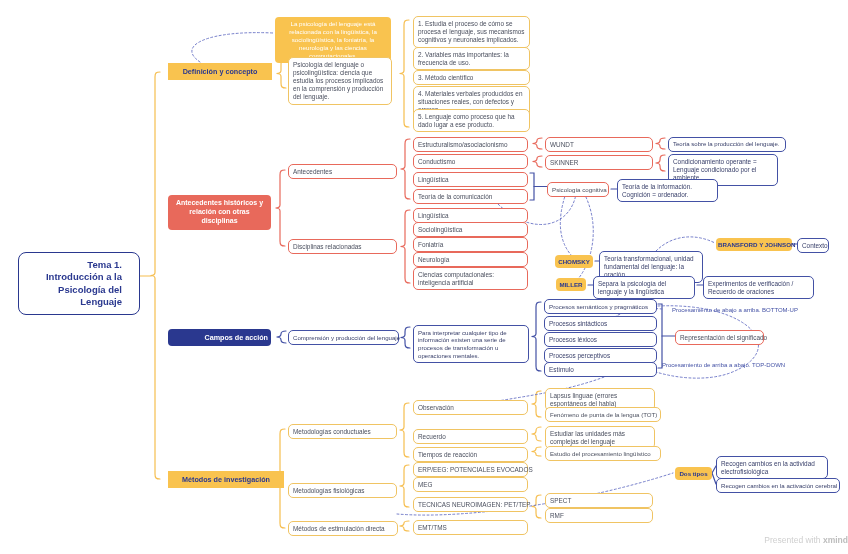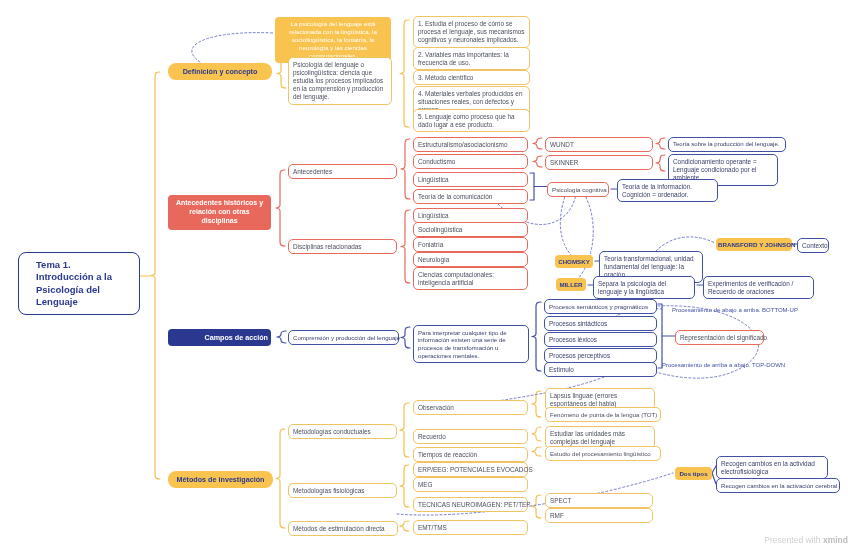--- a/index.html
+++ b/index.html
@@ -4,23 +4,23 @@
 <style>
   html,body{margin:0;padding:0;}
   body{width:848px;height:554px;position:relative;background:#ffffff;overflow:hidden;
        font-family:"Liberation Sans", sans-serif;}
   #connectors{position:absolute;left:0;top:0;z-index:0;}
   .node{position:absolute;box-sizing:border-box;z-index:1;background:#fff;
         border-radius:5px;padding:2.5px 4px;font-size:6.4px;line-height:1.28;color:#4A4F5E;}
   .nw{white-space:nowrap;}
   .ctr{text-align:center;}
   .root{border:1.6px solid #2A388F;border-radius:8px;color:#2A388F;font-weight:bold;
-        font-size:9.5px;line-height:1.3;text-align:left;padding:6px 17px;}
+        font-size:9.5px;line-height:1.3;text-align:right;padding:6px 17px;}
   .t-yellow{background:#F9C34F;border:none;color:#2A388F;font-weight:bold;font-size:7.2px;
-        text-align:center;border-radius:8px;padding:4px 3px;}
+        text-align:center;border-radius:0;padding:4px 3px;}
   .t-red{background:#E8695B;border:none;color:#ffffff;font-weight:bold;font-size:7px;
         text-align:center;border-radius:4px;padding:4px 3px;}
   .t-navy{background:#2A388F;border:none;color:#ffffff;font-weight:bold;font-size:7.2px;
         text-align:right;border-radius:4px;padding:4px 3px;}
   .y-note{background:#F9C34F;border:none;color:#ffffff;text-align:center;font-size:6.2px;border-radius:4px;padding:3px 4px;}
   .chip{background:#F9C34F;border:none;color:#2A388F;font-weight:bold;font-size:6.2px;
         text-align:center;border-radius:4px;padding:2.5px 2px;white-space:nowrap;}
   .b-yellow{border:1px solid #F0C463;}
   .b-red{border:1px solid #E8695B;}
   .b-navy{border:1px solid #4351A5;color:#3A416B;}
@@ -119,21 +119,21 @@
 <div class="node b-navy" style="left:413px;top:325px;width:116px;font-size:6.1px;">Para interpretar cualquier tipo de información existen una serie de procesos de transformación u operaciones mentales.</div>
 <div class="node b-navy nw" style="left:544px;top:299px;width:113px;font-size:6.2px;">Procesos semánticos y pragmáticos</div>
 <div class="node b-navy nw" style="left:544px;top:316px;width:113px;">Procesos sintácticos</div>
 <div class="node b-navy nw" style="left:544px;top:332px;width:113px;">Procesos léxicos</div>
 <div class="node b-navy nw" style="left:544px;top:348px;width:113px;">Procesos perceptivos</div>
 <div class="node b-navy nw" style="left:544px;top:362px;width:113px;">Estímulo</div>
 <div class="node b-red nw ctr" style="left:675px;top:330px;width:89px;">Representación del significado</div>
 <div class="lbl" style="left:672px;top:307px;">Procesamiento de abajo a arriba. BOTTOM-UP</div>
 <div class="lbl" style="left:662px;top:362px;">Procesamiento de arriba a abajo. TOP-DOWN</div>
 
-<div class="node t-yellow" style="left:168px;top:471px;width:105px;">Métodos de investigación</div>
+<div class="node t-yellow" style="left:168px;top:471px;width:116px;">Métodos de investigación</div>
 <div class="node b-yellow nw" style="left:288px;top:424px;width:109px;">Metodologías conductuales</div>
 <div class="node b-yellow nw" style="left:288px;top:483px;width:109px;">Metodologías fisiológicas</div>
 <div class="node b-yellow nw" style="left:288px;top:521px;width:110px;">Métodos de estimulación directa</div>
 <div class="node b-yellow nw" style="left:413px;top:400px;width:115px;">Observación</div>
 <div class="node b-yellow nw" style="left:413px;top:429px;width:115px;">Recuerdo</div>
 <div class="node b-yellow nw" style="left:413px;top:447px;width:115px;">Tiempos de reacción</div>
 <div class="node b-yellow nw" style="left:413px;top:462px;width:115px;">ERP/EEG: POTENCIALES EVOCADOS</div>
 <div class="node b-yellow nw" style="left:413px;top:477px;width:115px;">MEG</div>
 <div class="node b-yellow nw" style="left:413px;top:497px;width:115px;">TECNICAS NEUROIMAGEN: PET/TEP</div>
 <div class="node b-yellow nw" style="left:413px;top:520px;width:115px;">EMT/TMS</div>

